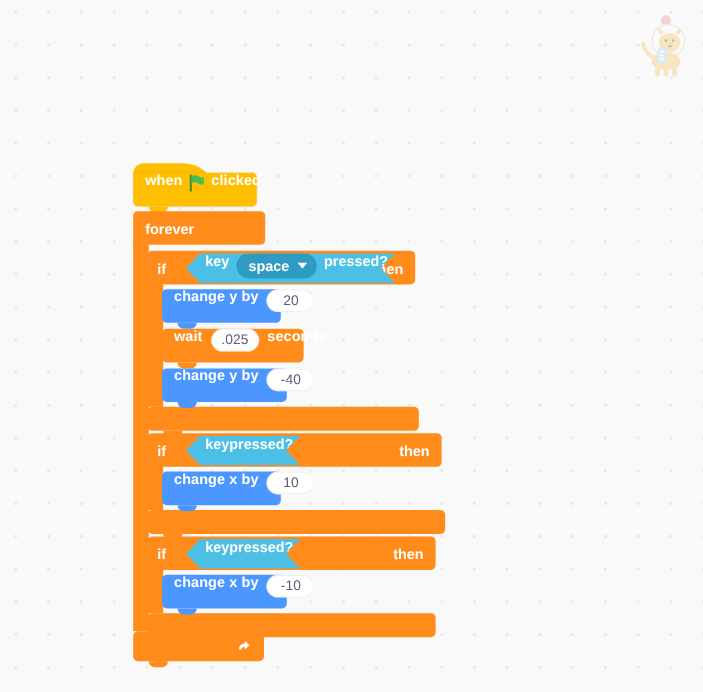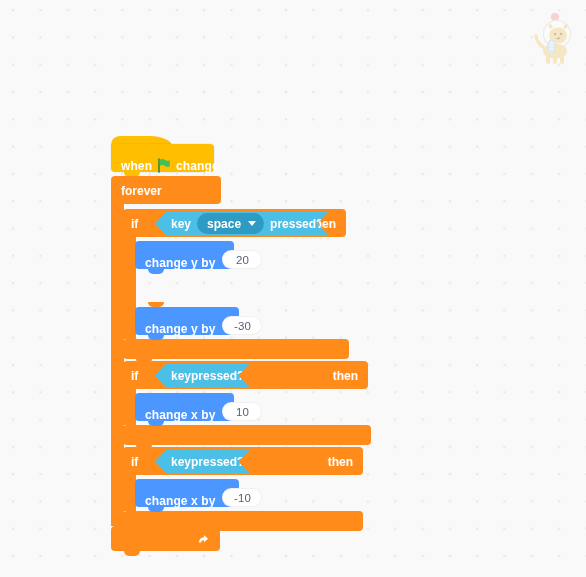--- a/index.html
+++ b/index.html
@@ -35,21 +35,21 @@
     width: 56px;
     height: 64px;
     opacity: 0.42;
   }
 
   
   .blk {
     position: absolute;
     box-sizing: border-box;
     display: flex;
-    align-items: flex-end;
+    align-items: flex-start;
     color: #FFFFFF;
     font-size: 12px;
     font-weight: bold;
     white-space: nowrap;
     letter-spacing: 0.1px;
   }
   .blk-label {
     color: #FFFFFF;
     font-size: 12px;
     font-weight: bold;
@@ -129,21 +129,20 @@
   
   .hexwrap {
     position: absolute;
     height: 25px;
   }
   .hex {
     position: relative;
     height: 25px;
     background-color: #4CBFE6;
     display: flex;
-    align-items: center;
     padding: 0 6px 0 16px;
     clip-path: polygon(12px 0, 100% 0, calc(100% - 12px) 50%, 100% 100%, 12px 100%, 0 50%);
     -webkit-clip-path: polygon(12px 0, 100% 0, calc(100% - 12px) 50%, 100% 100%, 12px 100%, 0 50%);
     box-sizing: border-box;
   }
   .hex-text {
     color: #FFFFFF;
     font-size: 12px;
     font-weight: bold;
   }
@@ -213,21 +212,21 @@
 
   <div class="hat-top" style="left:111px; top:136px; width:62px; height:12px;"></div>
   <div class="blk hat" style="left:111px; top:144px; width:103px; height:28px;">
     <span class="blk-label">when</span>
     <span class="flag-icon">
       <svg viewBox="0 0 14 15" width="14" height="15" xmlns="http://www.w3.org/2000/svg">
         <path d="M2 1.2 L2 14" stroke="#3A8C3A" stroke-width="1.7" stroke-linecap="round"></path>
         <path d="M2.6 1.6 q3.2 -1.4 5.6 0.3 q2.4 1.7 4.6 0.4 l0 6 q-2.3 1.3 -4.6 -0.4 q-2.4 -1.7 -5.6 -0.3 z" fill="#45BF55"></path>
       </svg>
     </span>
-    <span class="blk-label">change</span>
+    <span class="blk-label">clicked</span>
   </div>
   <div class="notch" style="left:124px; top:172px; width:16px; height:5px; background-color:#FFBF00;"></div>
 
   <div class="ctrl" style="position:absolute; left:111px; top:176px; width:110px; height:28px;">
     <span class="ctrl-label" style="left:10px; top:8px;">forever</span>
   </div>
 
   <div style="position:absolute; left:111px; top:200px; width:13px; height:326px; background-color:#FF8C1A;"></div>
 
   <div class="ctrl" style="position:absolute; left:111px; top:526px; width:109px; height:25px;">
@@ -258,25 +257,30 @@
 
   <div class="ctrl" style="position:absolute; left:123px; top:339px; width:226px; height:20px;"></div>
   <div class="notch" style="left:136px; top:359px; width:16px; height:5px; background-color:#FF8C1A;"></div>
 
   <div class="blk motion" style="left:135px; top:241px; width:99px; height:28px;">
     <span class="blk-label">change y by</span>
     <span class="num-input">20</span>
   </div>
   <div class="notch" style="left:148px; top:269px; width:16px; height:5px; background-color:#4C97FF;"></div>
 
+  <div class="blk ctrl" style="left:135px; top:274px; width:118px; height:28px; padding:0 10px;">
+    <span class="blk-label">wait</span>
+    <span class="num-input">.025</span>
+    <span class="blk-label" style="margin-left:7px;">seconds</span>
+  </div>
   <div class="notch" style="left:148px; top:302px; width:16px; height:5px; background-color:#FF8C1A;"></div>
 
   <div class="blk motion" style="left:135px; top:307px; width:104px; height:28px;">
     <span class="blk-label">change y by</span>
-    <span class="num-input">-30</span>
+    <span class="num-input">-40</span>
   </div>
   <div class="notch" style="left:148px; top:335px; width:16px; height:5px; background-color:#4C97FF;"></div>
 
   <div class="ctrl" style="position:absolute; left:123px; top:361px; width:245px; height:28px;">
     <span class="ctrl-label" style="left:8px; top:8px;">if</span>
     <span class="ctrl-label" style="right:10px; top:8px;">then</span>
   </div>
   <div class="hexwrap" style="left:155px; top:363px;">
     <div class="hex">
       <span class="hex-text">key</span>

